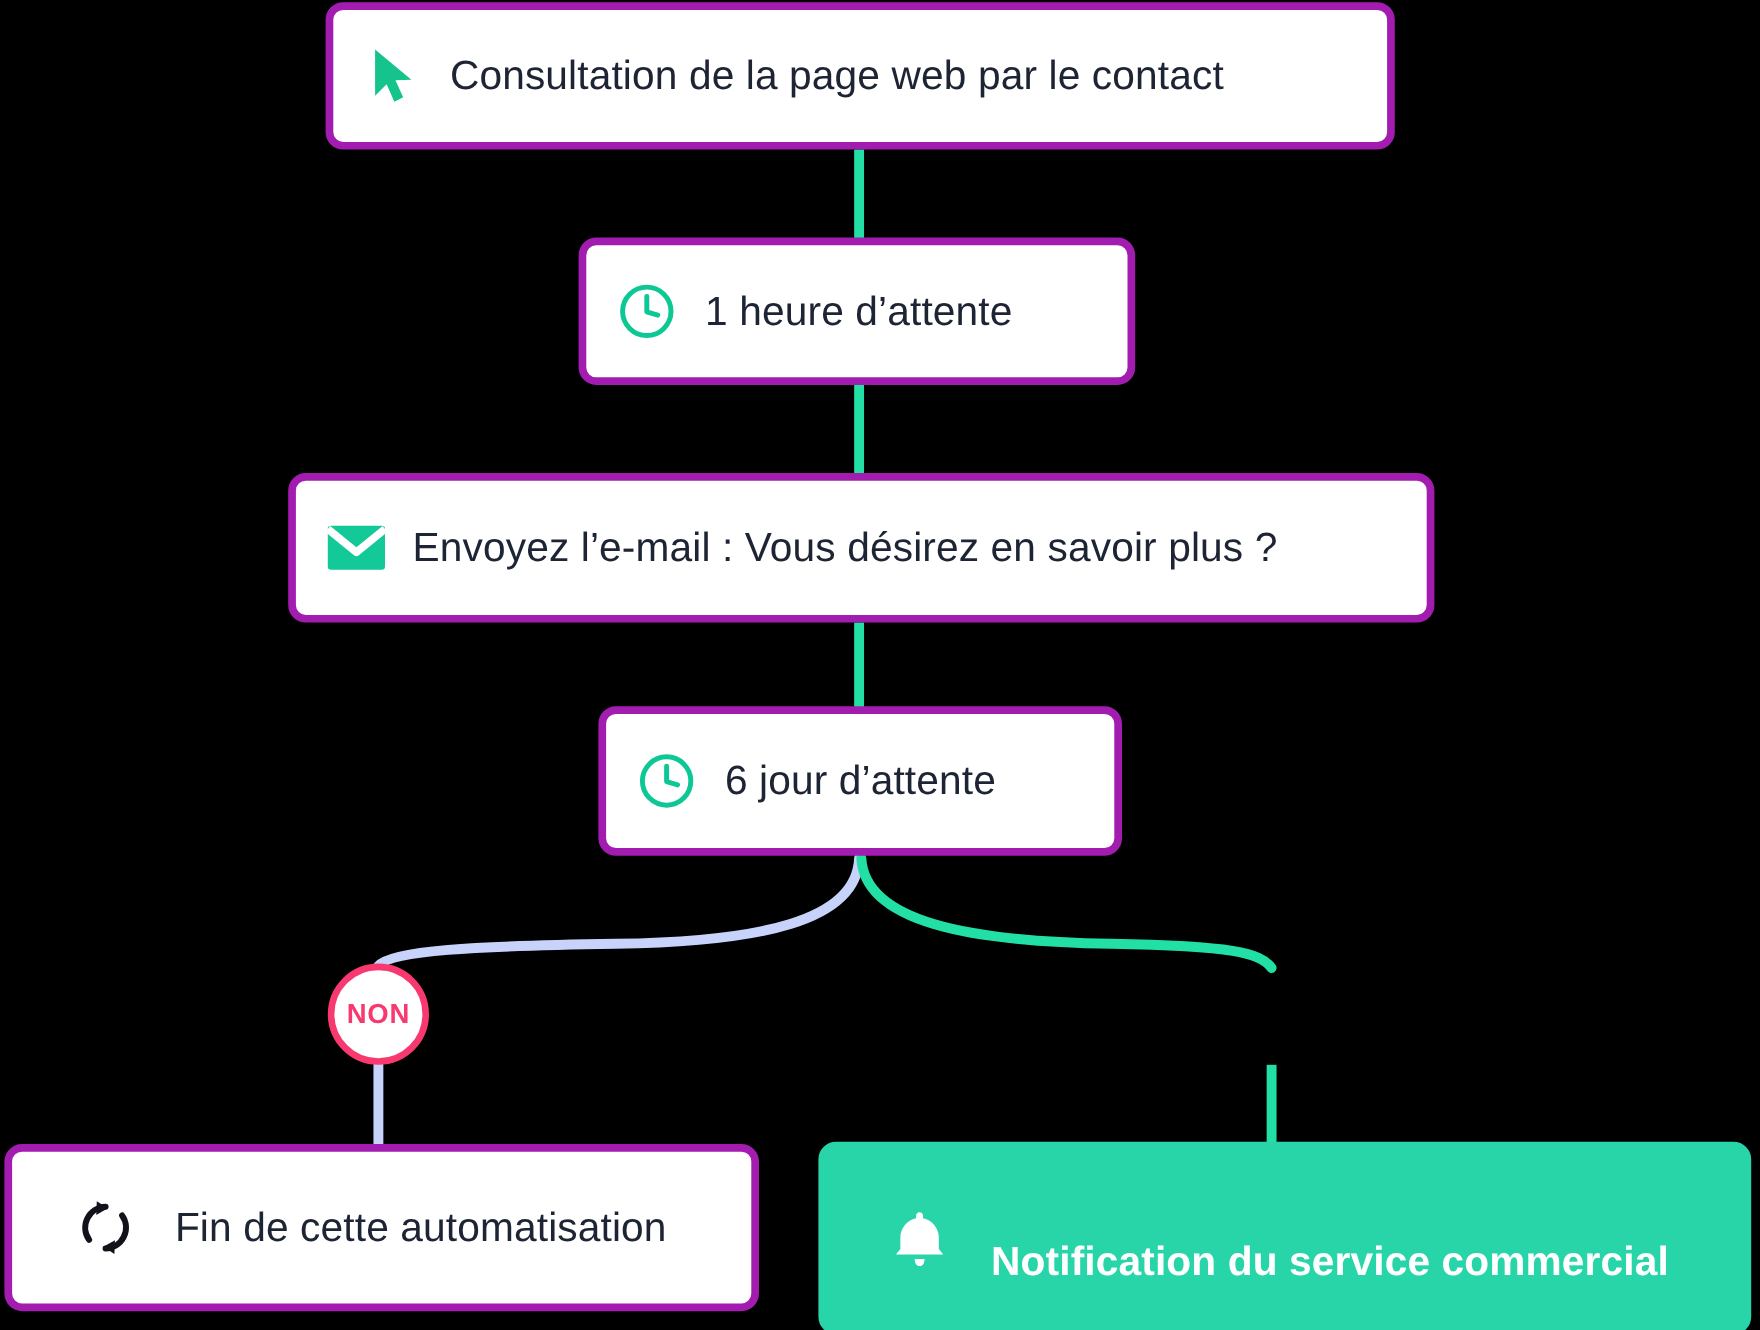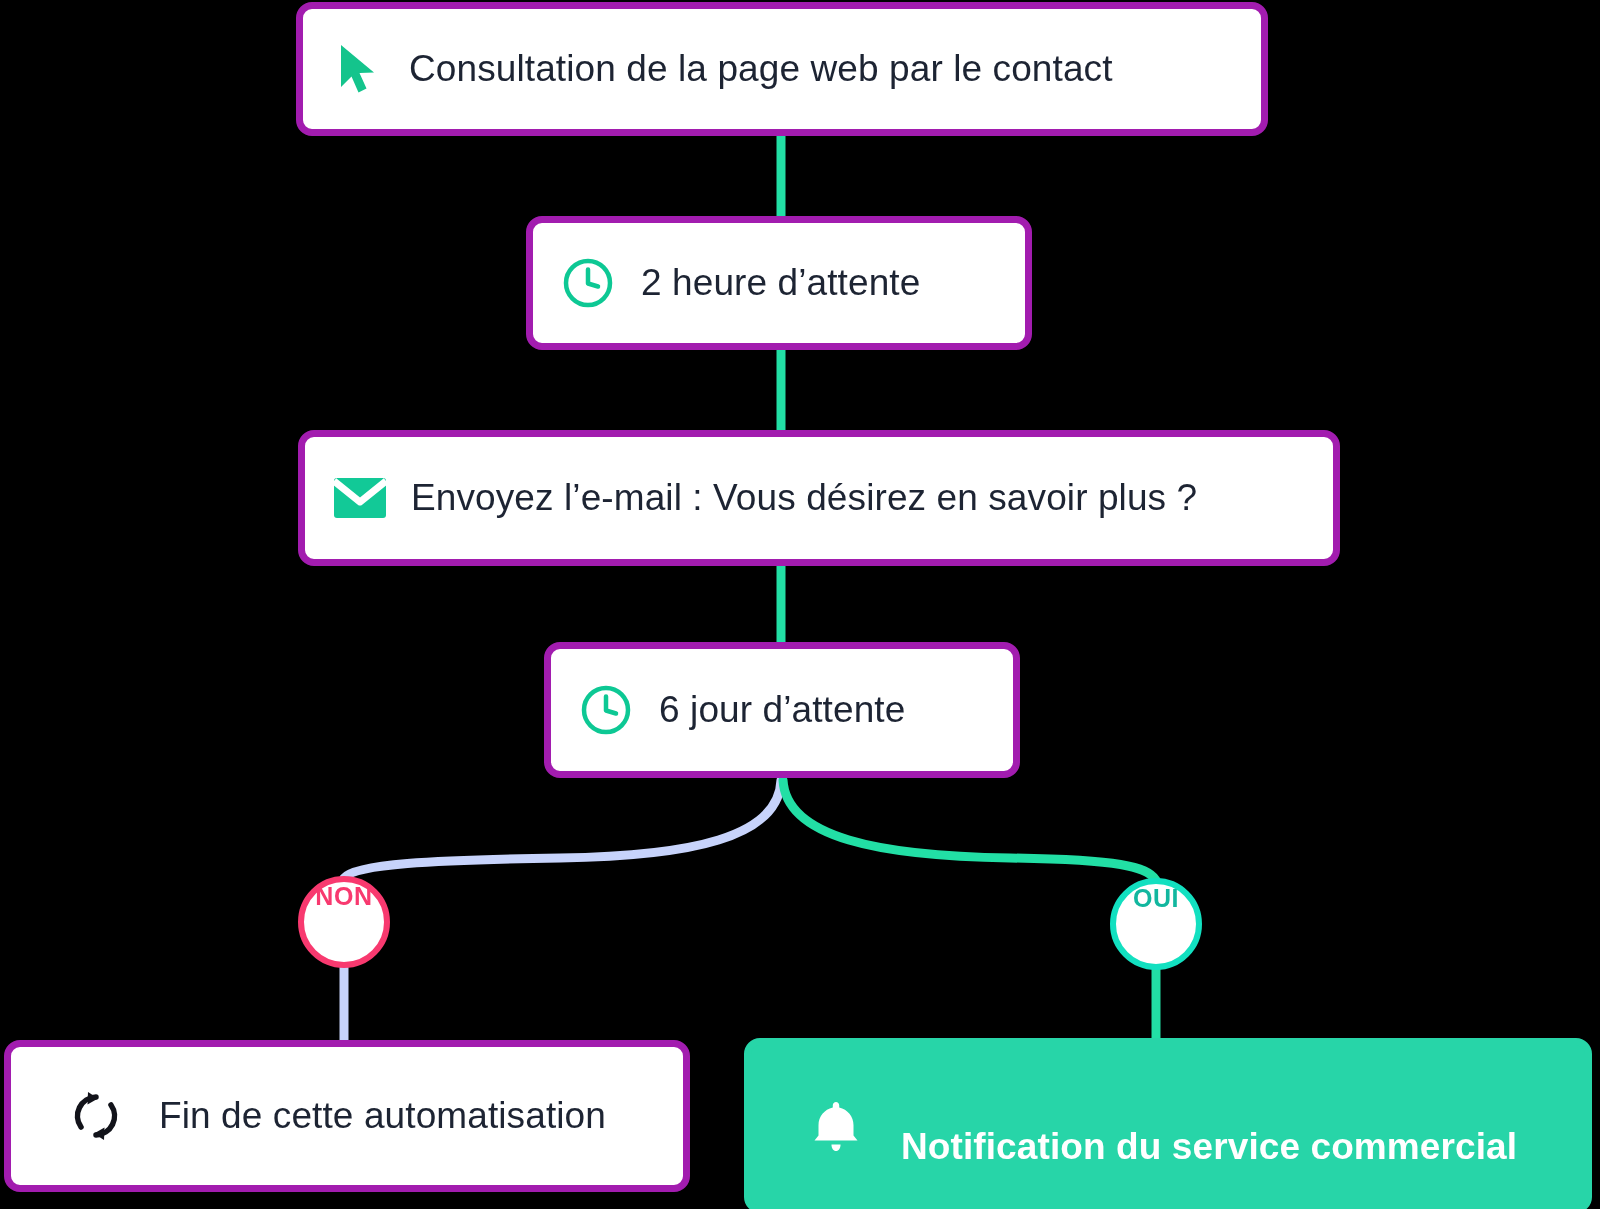--- a/index.html
+++ b/index.html
@@ -64,21 +64,21 @@
     white-space: nowrap;
   }
   .node.accent .label {
     color: #ffffff;
     font-weight: 700;
   }
 
   
   #node-trigger   { left: 296px;  top: 2px;    width: 972px;  height: 134px; }
   #node-wait-hour { left: 526px;  top: 216px;  width: 506px;  height: 134px; }
-  #node-email     { left: 262px;  top: 430px;  width: 1042px; height: 136px; margin-left: 36px; }
+  #node-email     { left: 262px;  top: 430px;  width: 1042px; height: 136px; }
   #node-wait-day  { left: 544px;  top: 642px;  width: 476px;  height: 136px; }
   #node-end       { left: 4px;    top: 1040px; width: 686px;  height: 152px; }
   #node-notify    { left: 744px;  top: 1038px; width: 848px;  height: 175px; }
 
   #node-trigger   .label { margin-left: 22px; }
   #node-wait-hour .label { margin-left: 24px; }
   #node-email     .label { margin-left: 22px; }
   #node-wait-day  .label { margin-left: 24px; }
   #node-end       .label { margin-left: 32px; }
   #node-notify    .label { margin-left: 34px; margin-top: 43px; }
@@ -89,20 +89,21 @@
   
   .badge {
     position: absolute;
     z-index: 3;
     box-sizing: border-box;
     width: 92px;
     height: 92px;
     border-radius: 50%;
     background: #ffffff;
     display: flex;
+    align-items: center;
     justify-content: center;
     font-size: 25px;
     font-weight: 700;
     letter-spacing: 0.6px;
   }
   #badge-non {
     left: 298px;
     top: 876px;
     border: 6px solid #f8396f;
     color: #f8396f;
@@ -145,21 +146,21 @@
     <span class="label">Consultation de la page web par le contact</span>
   </div>
 
   <div class="node" id="node-wait-hour">
     <span class="icon">
       <svg width="54" height="54" viewBox="0 0 54 54">
         <circle cx="27" cy="27" r="22" fill="none" stroke="#0dc894" stroke-width="4.5"></circle>
         <path d="M27 13.5 L27 27.5 L37 30.5" fill="none" stroke="#0dc894" stroke-width="4.5" stroke-linecap="round" stroke-linejoin="round"></path>
       </svg>
     </span>
-    <span class="label">2 heure d’attente</span>
+    <span class="label">1 heure d’attente</span>
   </div>
 
   <div class="node" id="node-email">
     <span class="icon">
       <svg width="56" height="46" viewBox="0 0 56 46">
         <rect x="2" y="3" width="52" height="40" rx="3" fill="#12c997"></rect>
         <path d="M2 6 L28 27 L54 6" fill="none" stroke="#ffffff" stroke-width="7" stroke-linejoin="round"></path>
       </svg>
     </span>
     <span class="label">Envoyez l’e-mail : Vous désirez en savoir plus ?</span>
@@ -170,23 +171,20 @@
       <svg width="54" height="54" viewBox="0 0 54 54">
         <circle cx="27" cy="27" r="22" fill="none" stroke="#0dc894" stroke-width="4.5"></circle>
         <path d="M27 13.5 L27 27.5 L37 30.5" fill="none" stroke="#0dc894" stroke-width="4.5" stroke-linecap="round" stroke-linejoin="round"></path>
       </svg>
     </span>
     <span class="label">6 jour d’attente</span>
   </div>
 
   <div class="badge" id="badge-non">
     <span>NON</span>
-  </div>
-  <div class="badge" id="badge-oui">
-    <span>OUI</span>
   </div>
 
   <div class="node" id="node-end">
     <span class="icon">
       <svg width="58" height="58" viewBox="0 0 58 58">
         <path d="M29 10 A19 19 0 0 0 14 40" fill="none" stroke="#12131a" stroke-width="5.5" stroke-linecap="round"></path>
         <path d="M21 5 L31 11.5 L20.5 17.5 Z" fill="#12131a"></path>
         <path d="M29 48 A19 19 0 0 0 44 18" fill="none" stroke="#12131a" stroke-width="5.5" stroke-linecap="round"></path>
         <path d="M37 53 L27 46.5 L37.5 40.5 Z" fill="#12131a"></path>
       </svg>

